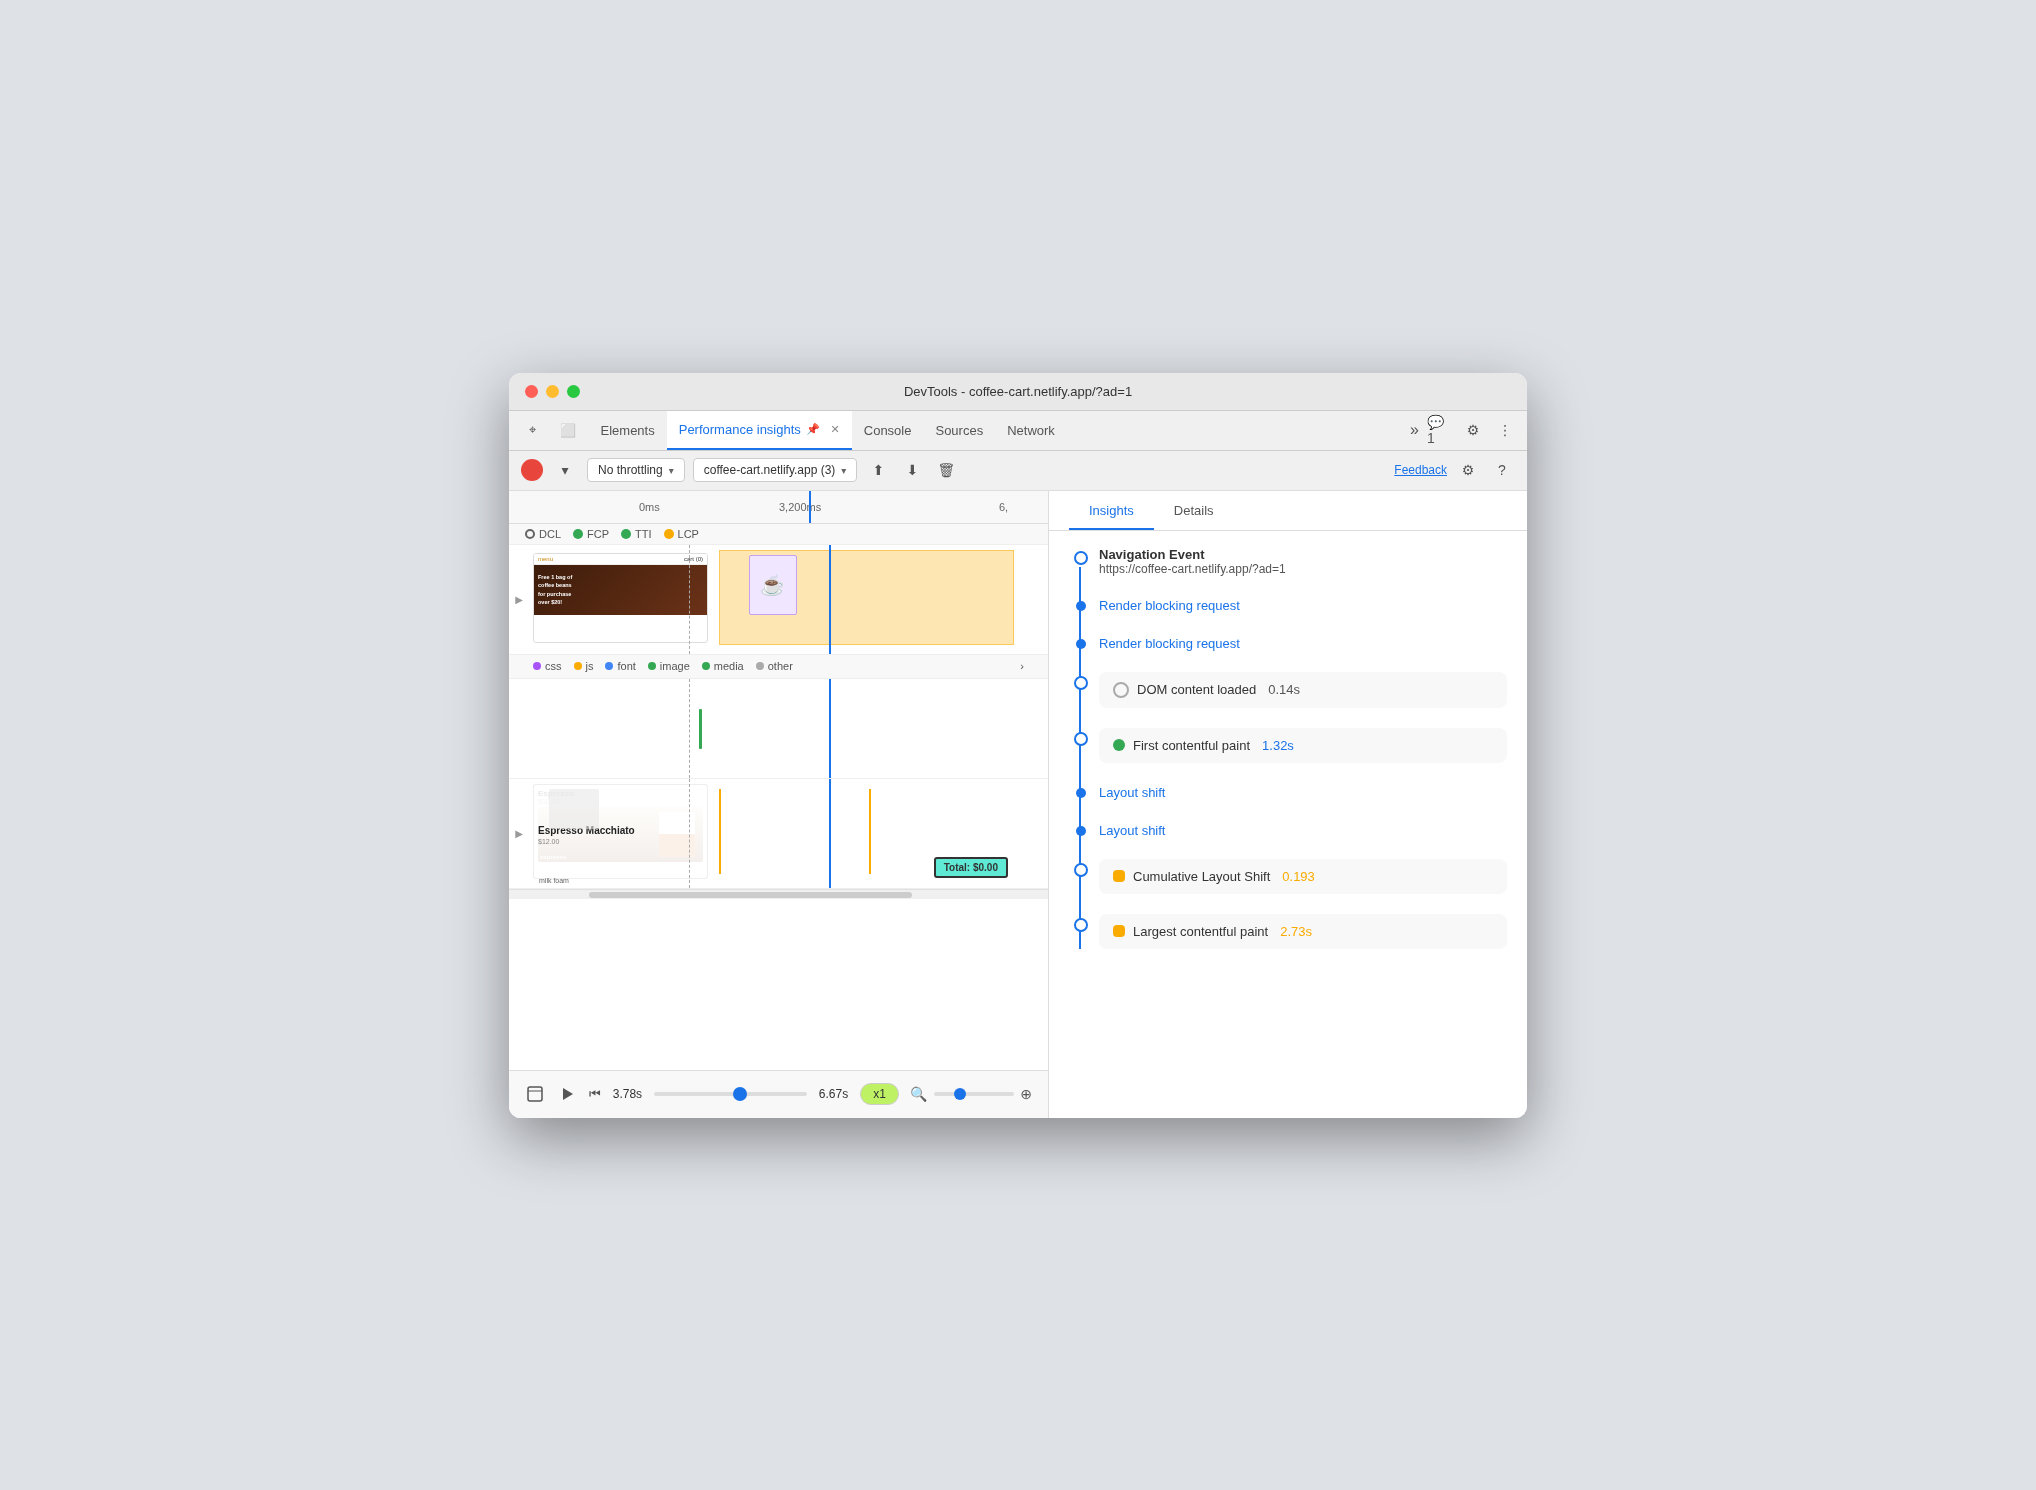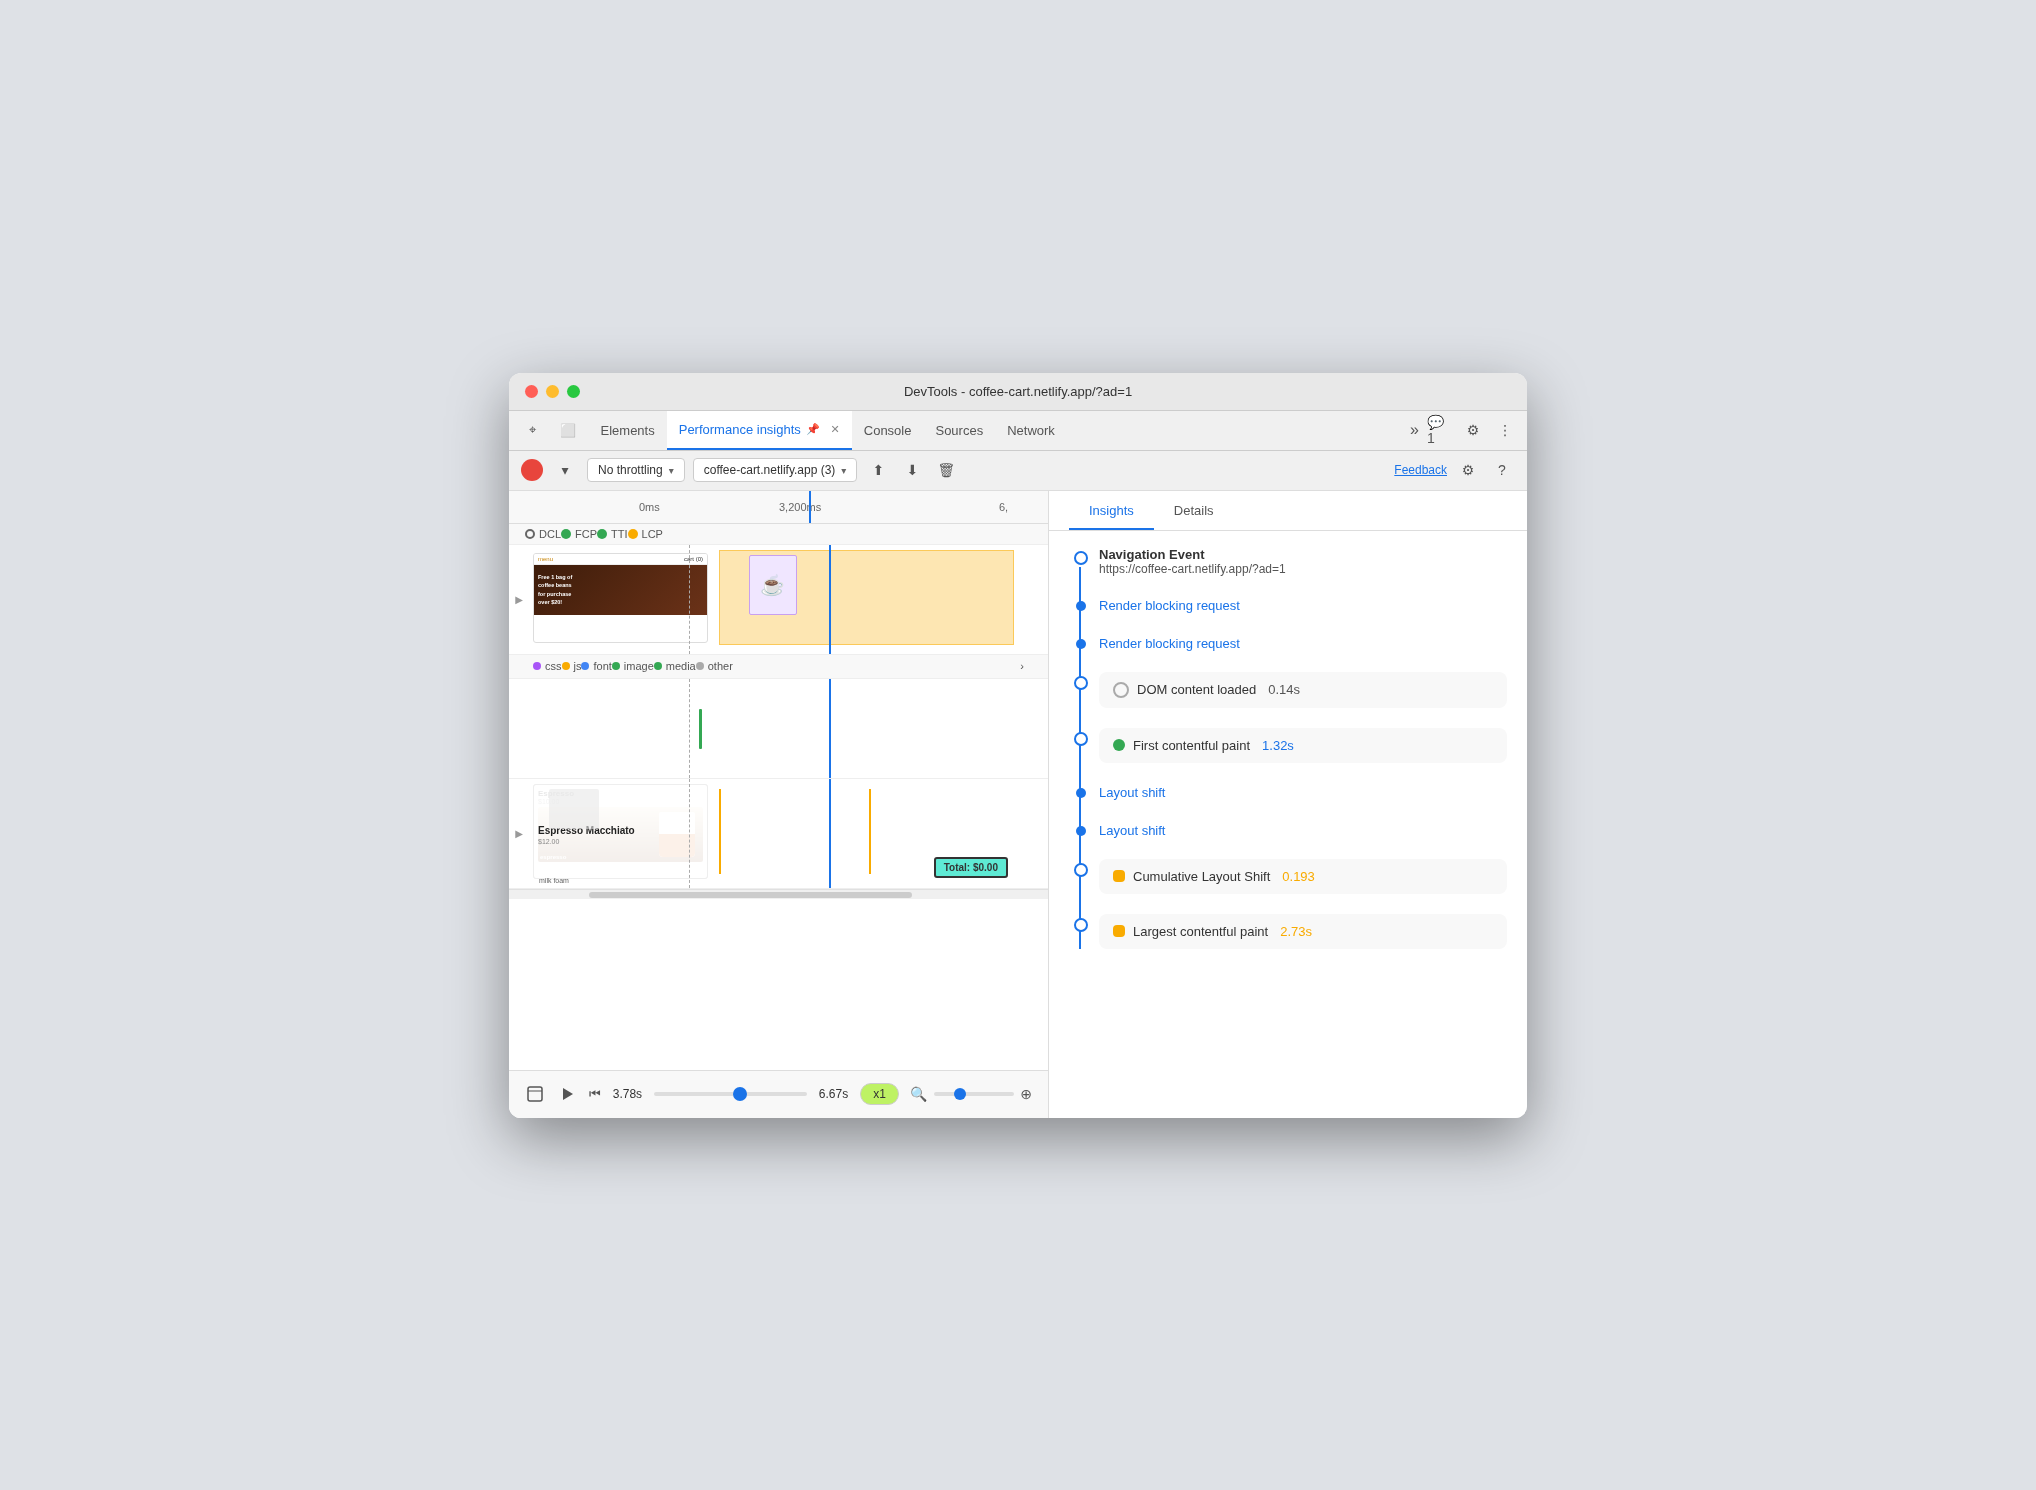--- a/index.html
+++ b/index.html
@@ -184,21 +184,21 @@
       position: relative;
     }
     .time-label {
       position: absolute;
     }
 
     
     .legend-bar {
       display: flex;
       align-items: center;
-      gap: 0;
+      gap: 12px;
       padding: 4px 16px;
       background: #f8f8f8;
       border-bottom: 1px solid #eee;
       font-size: 11px;
       color: #555;
     }
     .legend-item {
       display: flex;
       align-items: center;
       gap: 4px;
@@ -647,21 +647,21 @@
             <div class="mini-thumb" style="left: 220px; top: 10px; width: 48px; height: 60px;">
               <span style="font-size: 20px;">☕</span>
             </div>
 
             <div class="cursor-line" style="left: 300px;"></div>
 
             <div class="dashed-line" style="left: 160px;"></div>
           </div>
         </div>
 
-        <div style="height: 24px; background:#f8f8f8; border-bottom:1px solid #eee; display:flex; align-items:center; padding:0 24px; font-size:11px; color:#555;">
+        <div style="height: 24px; background:#f8f8f8; border-bottom:1px solid #eee; display:flex; align-items:center; padding:0 24px; gap:12px; font-size:11px; color:#555;">
           <div class="legend-item">
             <div class="legend-dot" style="background:#a855f7; width:8px; height:8px;"></div>
             <span>css</span>
           </div>
           <div class="legend-item">
             <div class="legend-dot" style="background:#f9ab00; width:8px; height:8px;"></div>
             <span>js</span>
           </div>
           <div class="legend-item">
             <div class="legend-dot" style="background:#4285f4; width:8px; height:8px;"></div>

